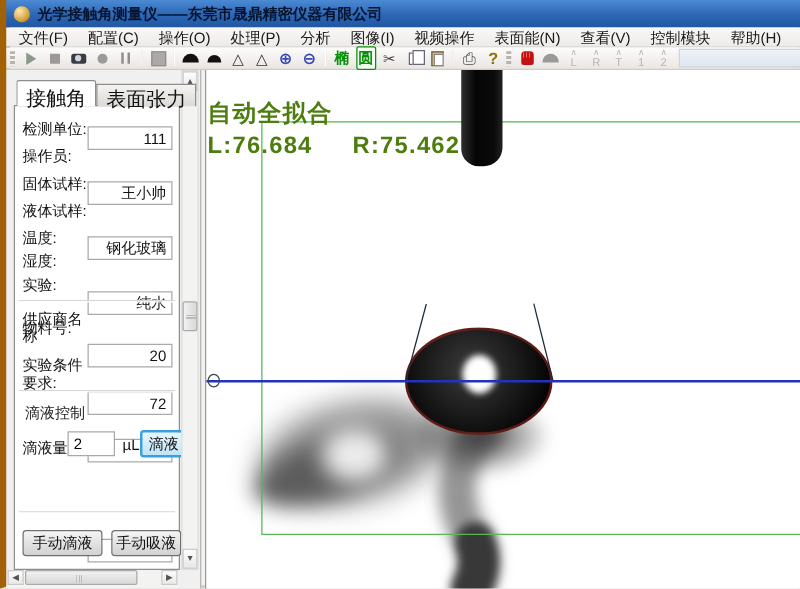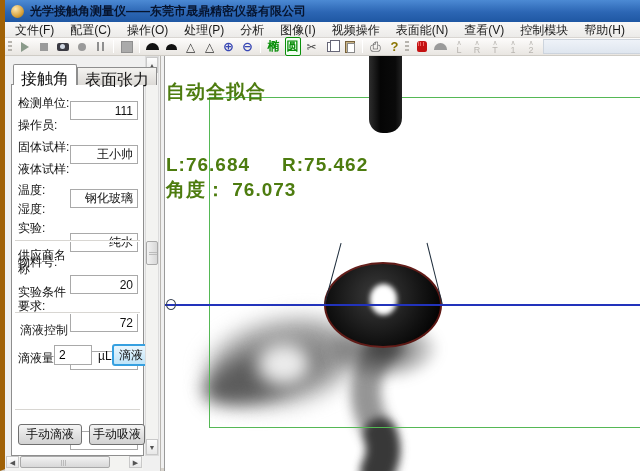--- a/index.html
+++ b/index.html
@@ -96,21 +96,21 @@
     background:repeating-linear-gradient(90deg,#bbb 0 1px, transparent 1px 2px); }
 
   
   .cam { position:absolute; left:156px; top:56px; right:-2px; bottom:-3px; background:#fff;
     border-left:1px solid #9a9a9a; overflow:hidden; }
   .roi { position:absolute; left:44px; top:41px; width:432px; height:331px; border:1px solid #55b855; z-index:6; }
   .needle { position:absolute; left:204px; top:0; width:33px; height:77px; z-index:7;
     background:linear-gradient(90deg,#2e2e2e,#050505 35%,#0a0a0a 80%,#222); border-radius:0 0 15px 14px; }
   .overlay-text { position:absolute; left:1px; top:23px; z-index:12; color:#4d7c0f; font-weight:bold;
     font-size:19px; letter-spacing:1px; line-height:25px; white-space:nowrap; }
-  .overlay-text .l2 { display:flex; gap:32px;margin-top:48px; }
+  .overlay-text .l2 { display:flex; gap:32px; }
   .baseline { position:absolute; left:0; top:248px; width:100%; height:2px; background:#2233bb; z-index:10; }
   .base-circle { position:absolute; left:1px; top:243px; width:10px; height:11px; border:1.5px solid #3a4455;
     border-radius:50%; background:transparent; z-index:10; }
   .droplet { position:absolute; left:159px; top:206px; width:118px; height:86px; border-radius:50%; z-index:5;
     background:radial-gradient(circle at 45% 38%, #3c3c3c, #141414 55%, #000 85%);
     border:2px solid rgba(150,35,28,0.6); }
   .drop-hole { position:absolute; left:205px; top:228px; width:27px; height:31px; border-radius:50%;
     background:#fff; filter:blur(2.5px); z-index:6; }
   .reflection { position:absolute; left:163px; top:262px; width:110px; height:62px; border-radius:50%;
     background:radial-gradient(#3a3a3a, rgba(90,90,90,0) 75%); filter:blur(6px); z-index:4; }
@@ -326,19 +326,15 @@
     <div class="fitline fit-right"></div>
     <div class="baseline"></div>
     <div class="base-circle"></div>
 
     <div class="overlay-text">
       <div>自动全拟合</div>
       <div class="l2">
         <span>L:76.684</span>
         <span>R:75.462</span>
       </div>
-      <div>
-        <span>角度：</span>
-        <span>76.073</span>
-      </div>
     </div>
   </div>
 </div>
 
 </body></html>

